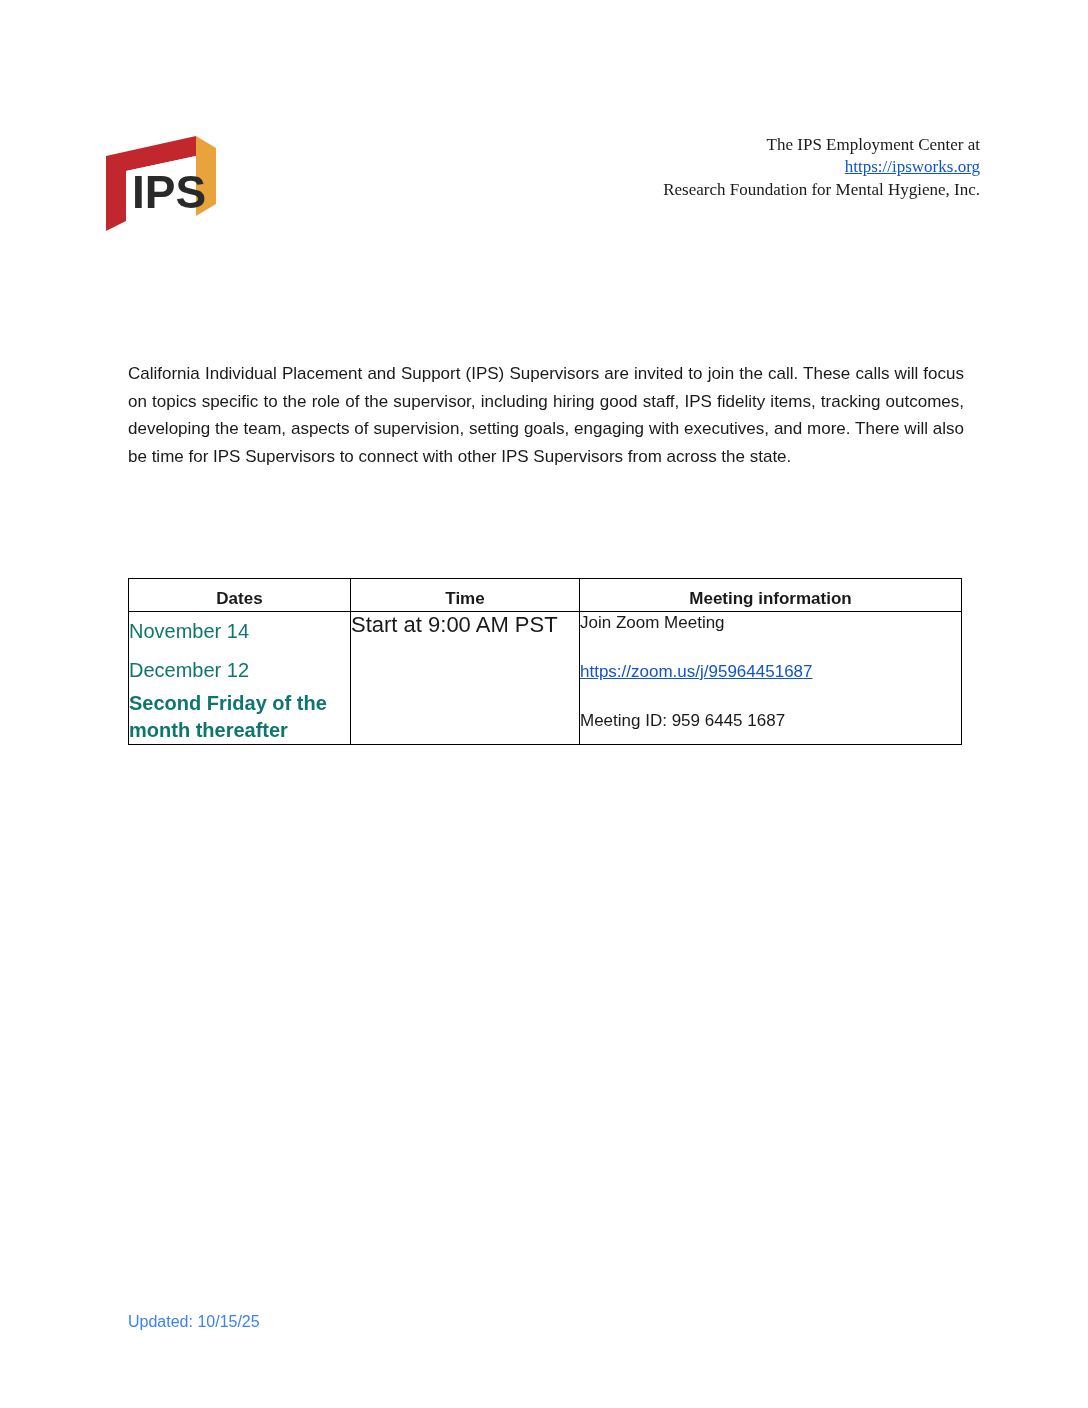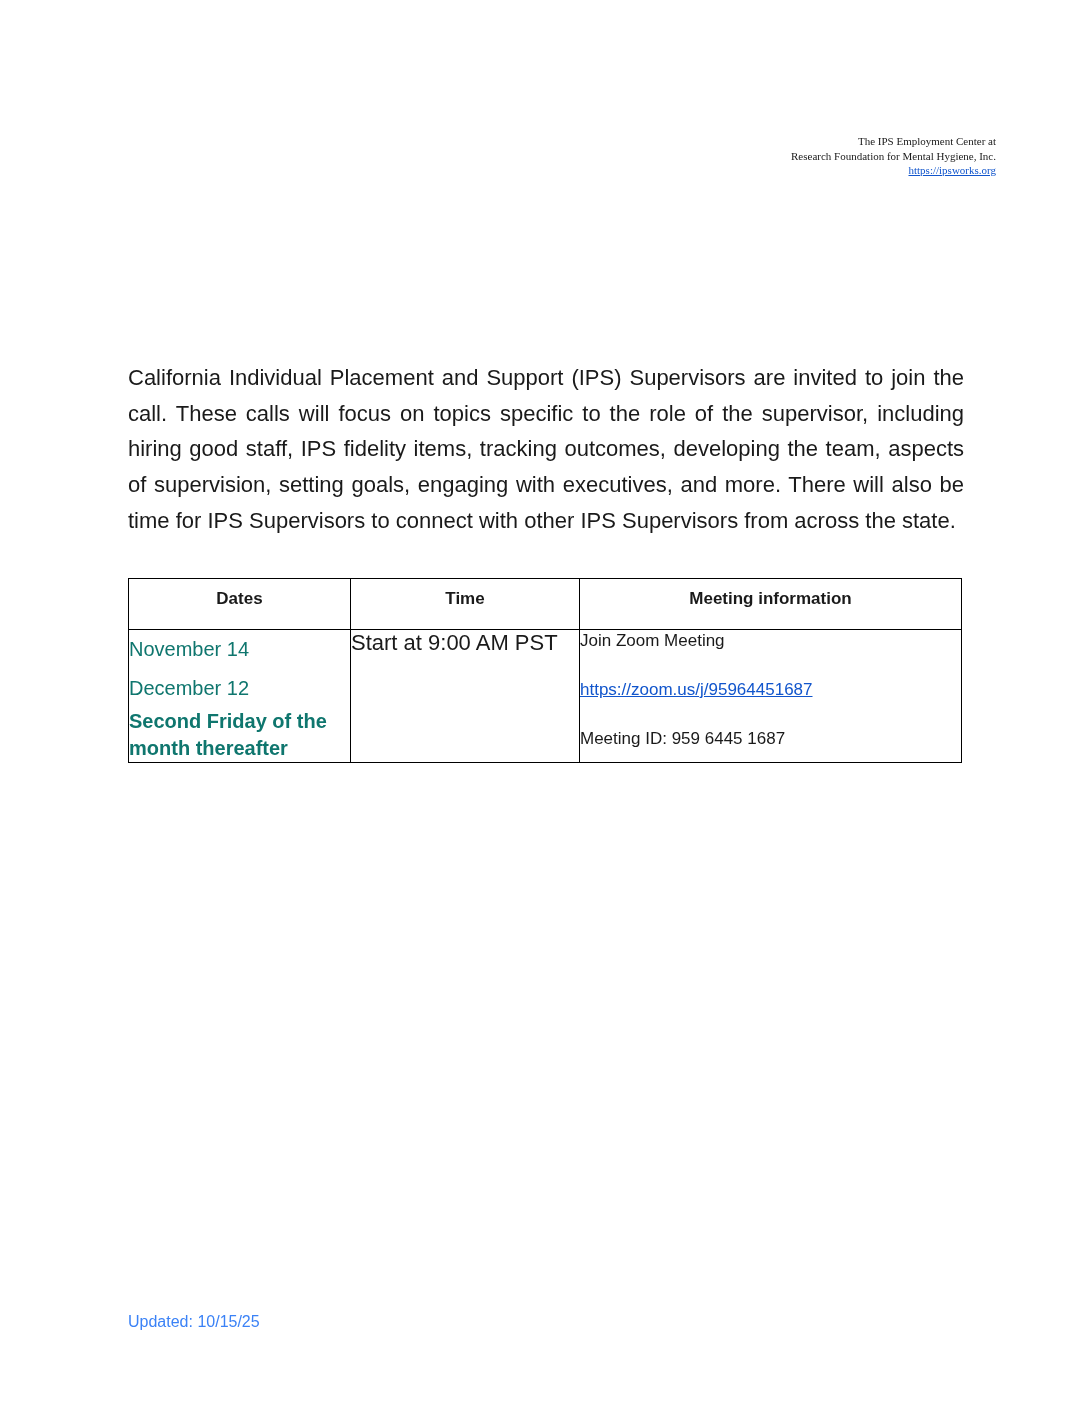--- a/index.html
+++ b/index.html
@@ -44,25 +44,25 @@
     margin-left: 18px;
     font-family: "Liberation Sans", sans-serif;
     font-size: 34px;
     color: #5f2350;
     letter-spacing: 0.2px;
     white-space: nowrap;
   }
 
   .header-right {
     position: absolute;
-    right: 92px;
+    right: 108px;
     top: 16px;
     text-align: right;
     font-family: "Liberation Serif", serif;
-    font-size: 11px;
+    font-size: 17px;
     color: #1a1a1a;
     line-height: 1.32;
   }
   .header-right a {
     color: #1155cc;
     text-decoration: underline;
   }
 
   
   .doc-title {
@@ -74,21 +74,21 @@
     font-size: 16.5px;
     font-weight: bold;
     color: #1a1a1a;
   }
 
   .intro {
     position: absolute;
     top: 360px;
     left: 128px;
     width: 836px;
-    font-size: 22px;
+    font-size: 17px;
     line-height: 1.62;
     color: #1a1a1a;
     text-align: justify;
   }
 
   
   .tbl {
     position: absolute;
     top: 578px;
     left: 128px;
@@ -99,21 +99,21 @@
   .tbl td, .tbl th {
     border: 1px solid #000000;
     vertical-align: top;
     padding: 0;
   }
   .tbl th {
     text-align: center;
     font-size: 17px;
     font-weight: bold;
     color: #1a1a1a;
-    padding: 10px 6px 20px 6px;
+    padding: 10px 6px 2px 6px;
     margin-top: 47px;
   }
   .col-dates { width: 222px; }
   .col-time { width: 229px; }
   .col-info { width: 382px; }
 
   .cell-dates {
     padding: 14px 10px 14px 14px;
     font-size: 20px;
     color: #0f766e;
@@ -146,26 +146,34 @@
   }
 </style>
 </head>
 <body>
 
 <div class="page">
 
   <div class="header">
 
     <div class="logo-wrap">
+      <div class="logo-mark">
+        <svg width="125" height="110" viewBox="0 0 125 110" xmlns="http://www.w3.org/2000/svg">
+          <polygon points="10,30 100,10 100,30 30,45 30,95 10,105" fill="#c1272d"></polygon>
+          <polygon points="100,10 120,22 120,78 100,90" fill="#e8a33d"></polygon>
+          <polygon points="30,45 100,30 100,90 30,95" fill="#ffffff"></polygon>
+          <text x="36" y="82" font-family="Liberation Sans, sans-serif" font-size="46" font-weight="bold" fill="#2a2a2a">IPS</text>
+        </svg>
+      </div>
     </div>
 
     <div class="header-right">
       <div>The IPS Employment Center at</div>
+      <div><a href="#">https://ipsworks.org</a></div>
       <div>Research Foundation for Mental Hygiene, Inc.</div>
-      <div><a href="#">https://ipsworks.org</a></div>
     </div>
   </div>
 
 
   <div class="intro">California Individual Placement and Support (IPS) Supervisors are invited to join the call. These calls will focus on topics specific to the role of the supervisor, including hiring good staff, IPS fidelity items, tracking outcomes, developing the team, aspects of supervision, setting goals, engaging with executives, and more. There will also be time for IPS Supervisors to connect with other IPS Supervisors from across the state.</div>
 
   <table class="tbl">
     <colgroup>
       <col class="col-dates">
       <col class="col-time">

